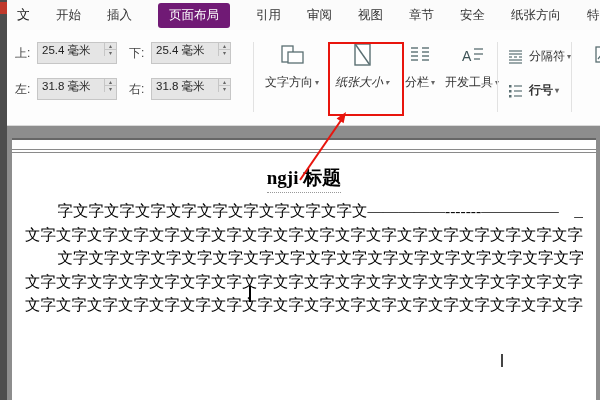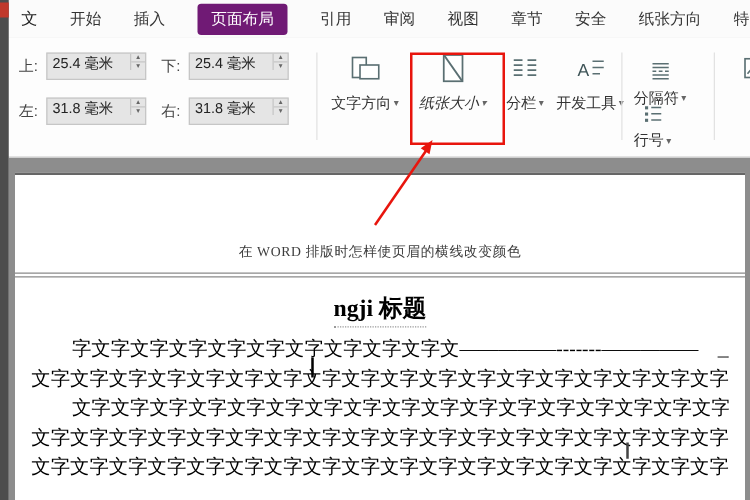--- a/index.html
+++ b/index.html
@@ -30,21 +30,21 @@
   .step{flex:1;display:flex;align-items:center;justify-content:center;font-size:6px;color:#666;line-height:1;}
   .step + .step{border-top:1px solid #c6c6c6;}
 
   .vsep{position:absolute;top:12px;height:70px;width:1px;background:#e2e2e2;}
 
   .bigbtn{position:absolute;top:10px;width:58px;display:flex;flex-direction:column;align-items:center;gap:4px;cursor:default;}
   .bigbtn .icon{height:30px;display:flex;align-items:center;justify-content:center;}
   .blabel{font-size:12px;color:#333;display:flex;align-items:center;gap:2px;white-space:nowrap;}
   .darrow{font-size:8px;color:#666;}
 
-  .smallbtn{position:absolute;display:flex;align-items:center;gap:5px;font-size:12px;color:#333;cursor:default;white-space:nowrap;flex-direction:column;}
+  .smallbtn{position:absolute;display:flex;align-items:center;gap:5px;font-size:12px;color:#333;cursor:default;white-space:nowrap;}
 
   
   .doc{position:absolute;left:7px;top:125px;right:0;bottom:0;background:#8d8d8d;}
   .page{position:absolute;left:5px;right:4px;top:13px;bottom:0;background:#fff;
         border-top:2px solid #666;overflow:hidden;font-family:"Liberation Serif",serif;}
   .hdrtext{margin-top:54px;text-align:center;font-size:11px;color:#3c3c3c;letter-spacing:.5px;}
   .hdrline{margin-top:9px;height:2px;border-top:1px solid #8a8a8a;border-bottom:1px solid #8a8a8a;}
   .titlewrap{text-align:center;margin-top:12px;}
   .dtitle{display:inline-block;font-size:19px;font-weight:bold;color:#000;
           border-bottom:1px dotted #999;padding-bottom:1px;}
@@ -208,21 +208,21 @@
           <line x1="2" y1="12" x2="15" y2="12"></line>
             <line x1="2" y1="15" x2="15" y2="15"></line>
         </g>
       </svg>
       <span class="blabel">
           <span>分隔符</span>
           <span class="darrow">▾</span>
         </span>
     </div>
 
-    <div class="smallbtn" style="left:500px;top:52px;">
+    <div class="smallbtn" style="left:500px;top:52px;font-weight:bold;">
       <svg class="ic" width="17" height="17" viewBox="0 0 17 17">
         <g stroke="#5a6f72" stroke-width="1.2">
           <line x1="7" y1="4" x2="15" y2="4"></line>
             <line x1="7" y1="9" x2="15" y2="9"></line>
             <line x1="7" y1="14" x2="15" y2="14"></line>
         </g>
         <g fill="#5a6f72">
           <rect x="2" y="3" width="2.5" height="2.5"></rect>
             <rect x="2" y="8" width="2.5" height="2.5"></rect>
             <rect x="2" y="13" width="2.5" height="2.5"></rect>
@@ -242,21 +242,20 @@
           <rect x="3" y="5" width="18" height="15" fill="#fff" stroke="#5a6f72" stroke-width="1.3"></rect>
           <polyline points="5,17 10,11 14,15 17,12 19,14" fill="none" stroke="#5a6f72" stroke-width="1.3"></polyline>
         </svg>
       </span>
 
     </div>
   </div>
 
   <div class="doc">
     <div class="page">
-      <div class="hdrtext">在 WORD 排版时怎样使页眉的横线改变颜色</div>
       <div class="hdrline"></div>
       <div class="titlewrap">
         <span class="dtitle">ngji 标题</span>
       </div>
       <div class="bodytext">
         <div class="tline indent">字文字文字文字文字文字文字文字文字文字文—————-------—————　____----字文字</div>
         <div class="tline">文字文字文字文字文字文字文字文字文字文字文字文字文字文字文字文字文字文字文字文字文</div>
         <div class="tline indent">文字文字文字文字文字文字文字文字文字文字文字文字文字文字文字文字文字文</div>
         <div class="tline">文字文字文字文字文字文字文字文字文字文字文字文字文字文字文字文字文字文字文字文字文</div>
         <div class="tline">文字文字文字文字文字文字文字文字文字文字文字文字文字文字文字文字文字文字文字文字文</div>

